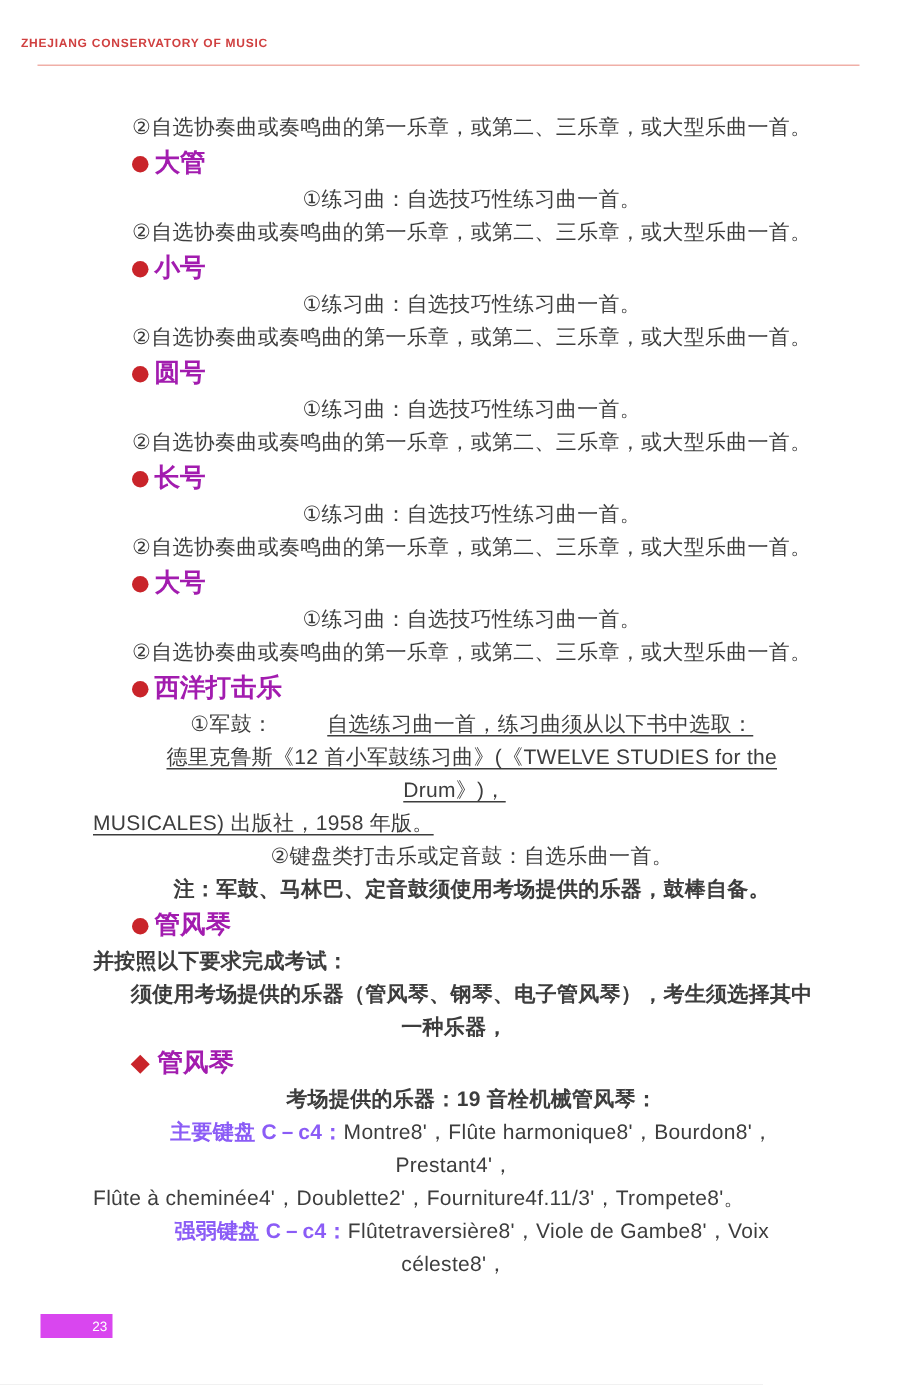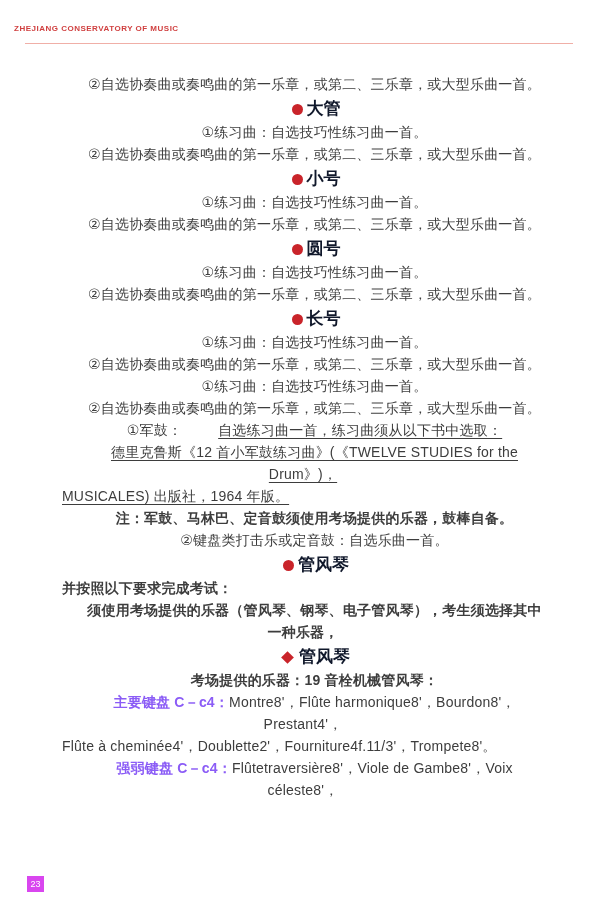--- a/index.html
+++ b/index.html
@@ -12,28 +12,28 @@
     letter-spacing:.5px;color:#d04040;
   }
   .header-rule{position:absolute;left:25px;top:43px;width:548px;height:1px;background:#f0afa7;}
   main{position:absolute;left:62px;top:73px;width:482px;}
   p.body{margin:0;font-size:14px;line-height:22px;color:#3d3d3d;letter-spacing:.2px;}
   .indent{text-indent:23px;text-align:center;}
   .bold{font-weight:bold;color:#8b5cf6;}
   .note{font-size:12.5px;font-weight:bold;color:#353535;}
   .ul{text-decoration:underline;text-underline-offset:3px;text-decoration-thickness:1px;margin-left:36px;}
   h3.section,h4.subsection{
-    margin:3px 0 1px 26px;font-size:17px;line-height:22px;color:#0f172a;
-    font-weight:bold;display:flex;align-items:center;justify-content:center;
+    margin:3px 0 1px 26px;font-size:17px;line-height:22px;color:#a21caf;
+    font-weight:bold;display:flex;align-items:center;
   }
   .bullet-dot{width:11px;height:11px;border-radius:50%;background:#c9242a;margin-right:4px;flex:none;}
   .diamond{width:9px;height:9px;background:#c9242a;transform:rotate(45deg);margin:0 7px 0 1px;flex:none;}
   .page-badge{
     position:absolute;left:27px;top:876px;width:17px;height:16px;background:#d946ef;
-    color:#fff;font-size:9px;display:flex;align-items:center;justify-content:center;
+    color:#fff;font-size:9px;display:flex;align-items:center;justify-content:center;padding-left:31px;
   }
 </style>
 </head>
 <body>
 
 <div class="page">
 
   <div class="brand">ZHEJIANG CONSERVATORY OF MUSIC</div>
   <div class="header-rule"></div>
 
@@ -62,28 +62,36 @@
     <p class="body indent">①练习曲：自选技巧性练习曲一首。</p>
     <p class="body indent">②自选协奏曲或奏鸣曲的第一乐章，或第二、三乐章，或大型乐曲一首。</p>
 
     <h3 class="section">
       <span class="bullet-dot"></span>
       <span>长号</span>
     </h3>
     <p class="body indent">①练习曲：自选技巧性练习曲一首。</p>
     <p class="body indent">②自选协奏曲或奏鸣曲的第一乐章，或第二、三乐章，或大型乐曲一首。</p>
 
+    <h3 class="section">
+      <span class="bullet-dot"></span>
+      <span>大号</span>
+    </h3>
     <p class="body indent">①练习曲：自选技巧性练习曲一首。</p>
     <p class="body indent">②自选协奏曲或奏鸣曲的第一乐章，或第二、三乐章，或大型乐曲一首。</p>
 
+    <h3 class="section">
+      <span class="bullet-dot"></span>
+      <span>西洋打击乐</span>
+    </h3>
     <p class="body indent"><span>①军鼓：</span><span class="ul">自选练习曲一首，练习曲须从以下书中选取：</span></p>
     <p class="body indent ul">德里克鲁斯《12 首小军鼓练习曲》(《TWELVE STUDIES for the Drum》)，</p>
-    <p class="body ul">MUSICALES) 出版社，1964 年版。</p>
+    <p class="body ul">MUSICALES) 出版社，1958 年版。</p>
+    <p class="body indent">②键盘类打击乐或定音鼓：自选乐曲一首。</p>
     <p class="body note indent">注：军鼓、马林巴、定音鼓须使用考场提供的乐器，鼓棒自备。</p>
-    <p class="body indent">②键盘类打击乐或定音鼓：自选乐曲一首。</p>
 
     <h3 class="section">
       <span class="bullet-dot"></span>
       <span>管风琴</span>
     </h3>
     <p class="body bold">并按照以下要求完成考试：</p>
     <p class="body bold indent">须使用考场提供的乐器（管风琴、钢琴、电子管风琴），考生须选择其中一种乐器，</p>
 
     <h4 class="subsection">
       <span class="diamond"></span>

